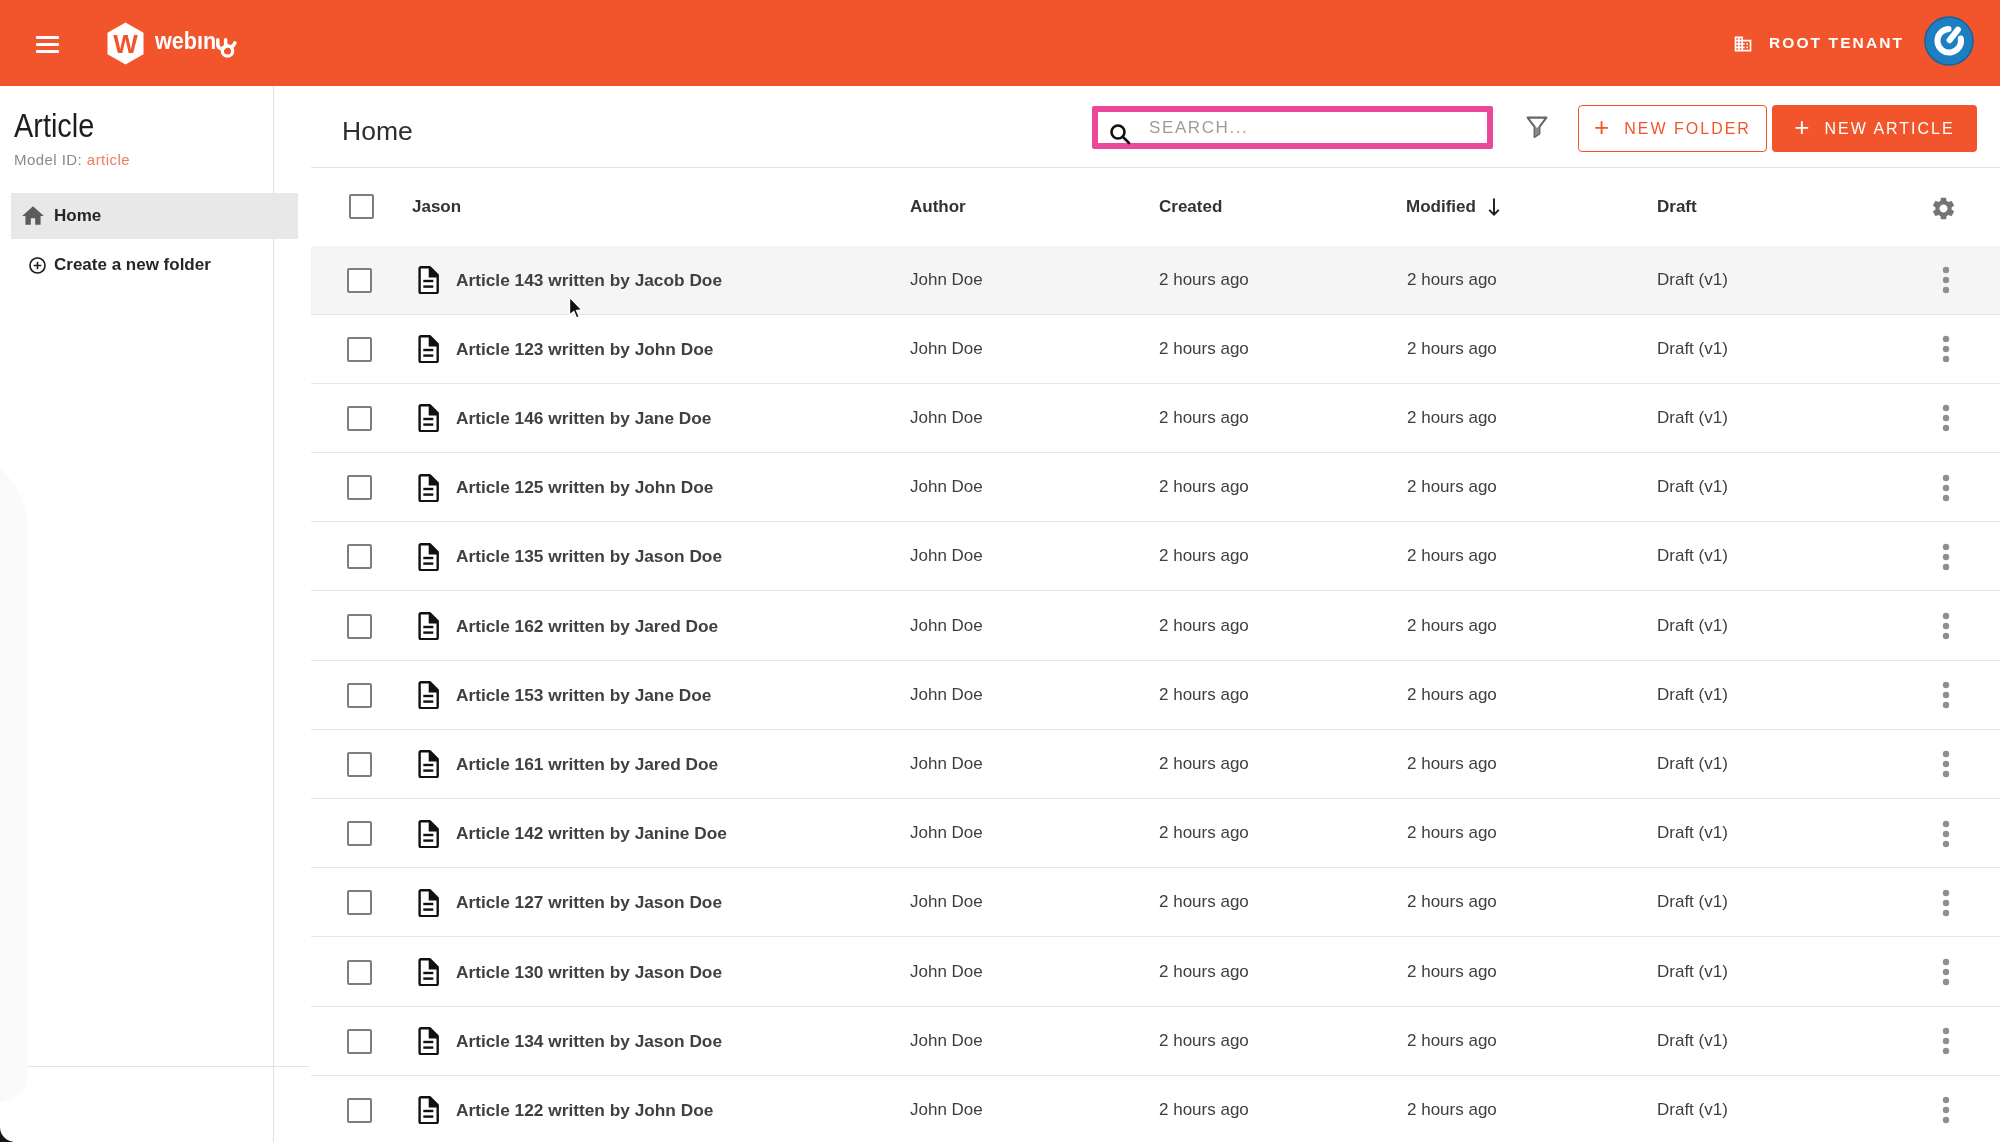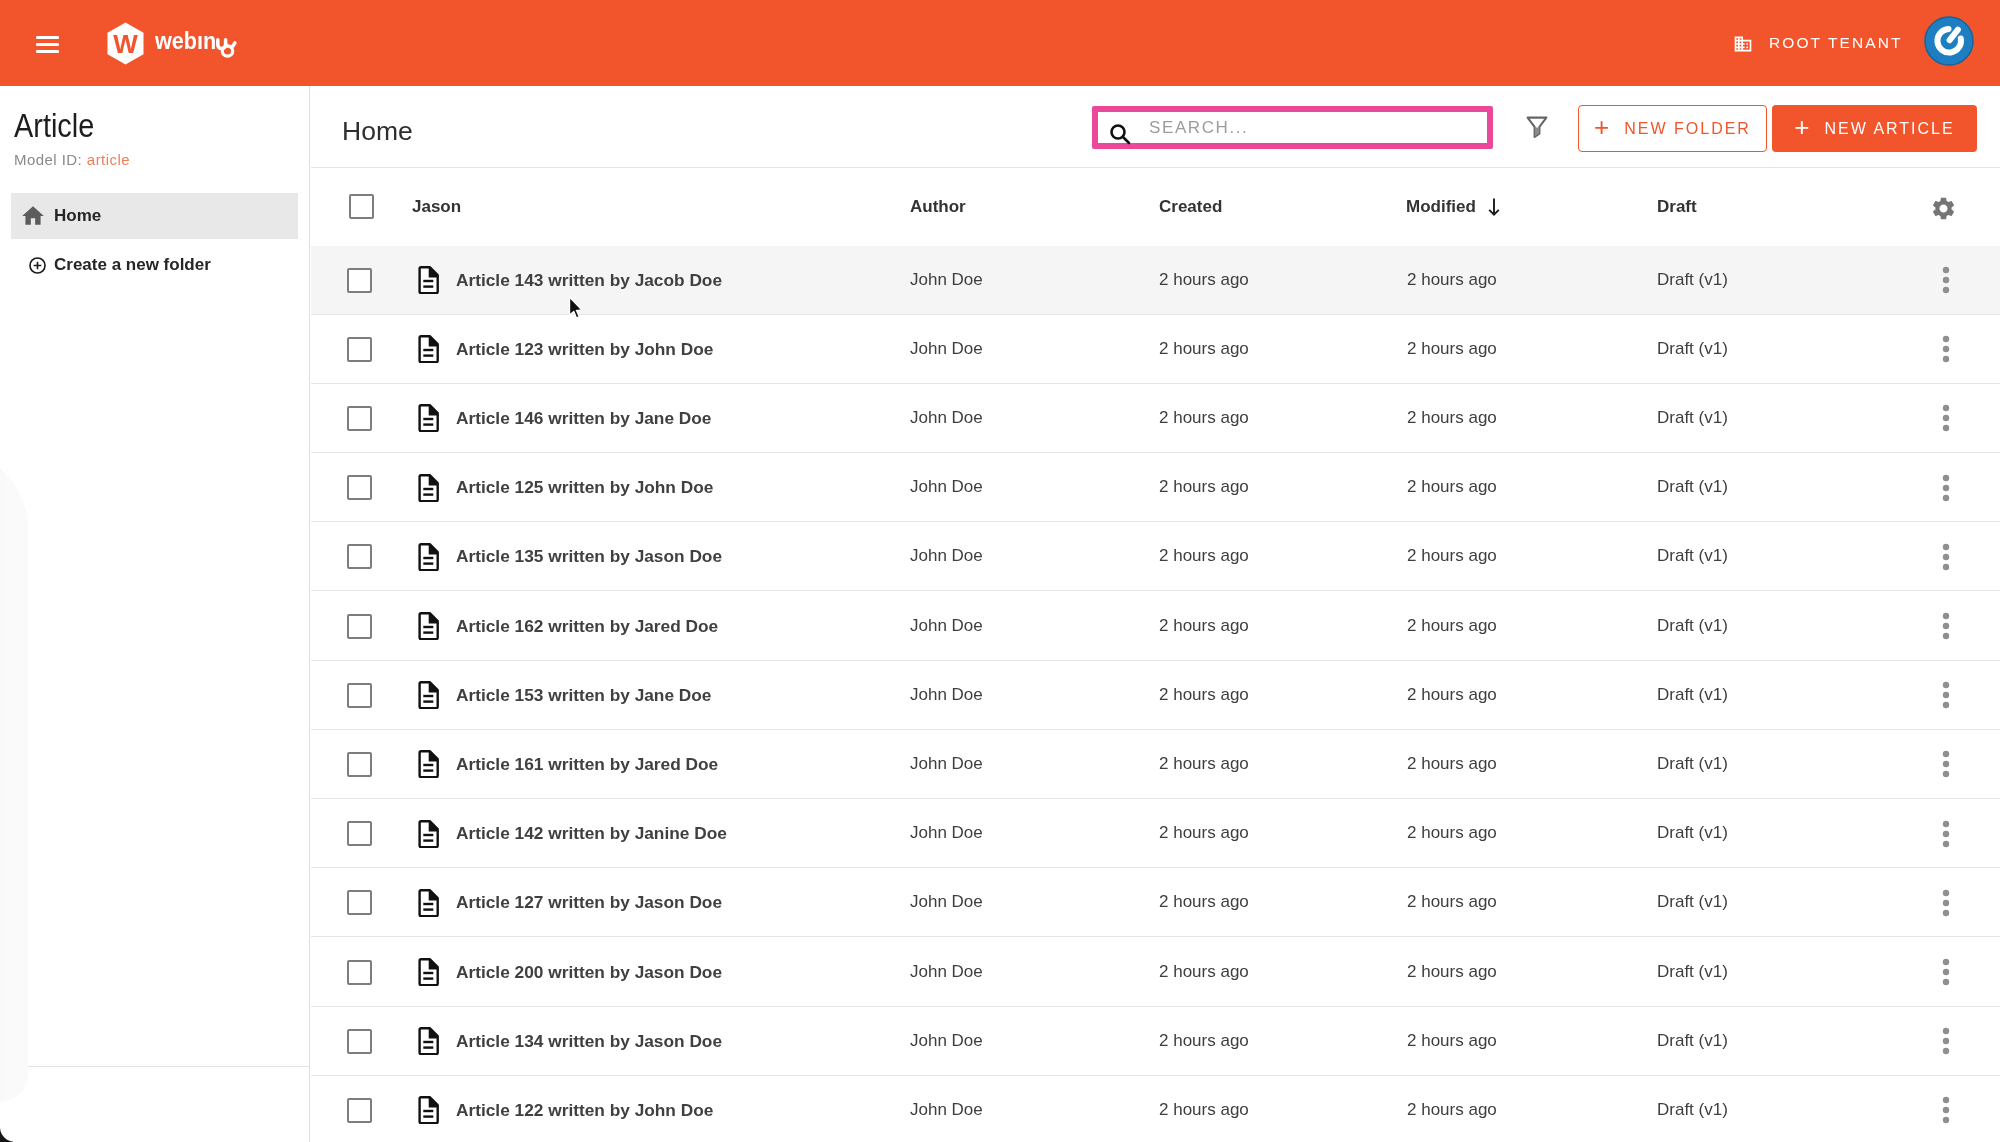--- a/index.html
+++ b/index.html
@@ -3,23 +3,23 @@
 <style>
 *{margin:0;padding:0;box-sizing:border-box}
 html,body{width:2000px;height:1142px;overflow:hidden;background:#fff;
 font-family:"Liberation Sans",sans-serif;}
 .abs{position:absolute}
 
 #topbar{position:absolute;left:0;top:0;width:2000px;height:86px;background:#F2542B;}
 #burger{position:absolute;left:36px;top:36px;width:23px;height:17px}
 #burger i{position:absolute;left:0;width:23px;height:3.4px;background:#fff;border-radius:1px}
 #logotext{position:absolute;left:155px;top:29px;color:#fff;font-size:24px;font-weight:700;letter-spacing:0;line-height:1;transform:scaleX(.9);transform-origin:left top}
-#roottenant{position:absolute;left:1769px;top:34px;color:#fff;font-size:15.5px;font-weight:400;letter-spacing:2.1px;white-space:nowrap}
-
-#sidebar{position:absolute;left:0;top:86px;width:310px;height:1056px;background:#fff;border-right:1px solid #e0e0e0}
+#roottenant{position:absolute;left:1769px;top:34px;color:#fff;font-size:15.5px;font-weight:700;letter-spacing:2.1px;white-space:nowrap}
+
+#sidebar{position:absolute;left:0;top:86px;width:274px;height:1056px;background:#fff;border-right:1px solid #e0e0e0}
 #sb-title{position:absolute;left:14px;top:19px;font-size:34px;color:#1d1d1d;line-height:1.2;transform:scaleX(.85);transform-origin:left top}
 #sb-model{position:absolute;left:14px;top:65px;font-size:15px;letter-spacing:.45px;color:#8a8a8a}
 #sb-model b{color:#EF7C5A;font-weight:400}
 #sb-home{position:absolute;left:11px;top:107px;width:287px;height:46px;background:#e8e8e8}
 #sb-home span,#sb-newf span{position:absolute;left:43px;top:50%;transform:translateY(-50%);font-size:17px;font-weight:700;color:#262626}
 #sb-trash span{position:absolute;left:66px;top:50%;transform:translateY(-50%);font-size:17px;font-weight:700;color:#262626}
 #sb-newf{position:absolute;left:11px;top:159px;width:287px;height:40px}
 #sb-trash{position:absolute;left:0px;top:996px;width:309px;height:46px}
 #sb-div{position:absolute;left:0;top:980px;width:309px;height:1px;background:#e4e4e4}
 
@@ -323,21 +323,21 @@
       </svg></span>
 </div>
 <div class="row" style="top:937.5px">
 <span class="cb" style="left:36px;top:22.1px"></span>
 <span class="dicon" style="left:107px;top:20.6px"><svg width="21" height="28" viewBox="0 0 21 28" fill="none">
 <path d="M2.9 1.2 h8.8 l8 8 v16.6 a1.3 1.3 0 0 1 -1.3 1.3 H2.9 a1.3 1.3 0 0 1 -1.3 -1.3 V2.5 a1.3 1.3 0 0 1 1.3 -1.3 z" fill="#fff" stroke="#111" stroke-width="2.4" stroke-linejoin="round"></path>
 <path d="M10.7 1.2 h1 l8 8 v2.2 h-9 z" fill="#111"></path>
 <rect x="5.3" y="13.8" width="10" height="2.4" fill="#111"></rect>
 <rect x="5.3" y="19.4" width="10" height="2.4" fill="#111"></rect>
 </svg></span>
-<span class="nm" style="left:145px">Article 200 written by Jason Doe</span>
+<span class="nm" style="left:145px">Article 130 written by Jason Doe</span>
 <span class="cell" style="left:599px">John Doe</span>
 <span class="cell" style="left:848px">2 hours ago</span>
 <span class="cell" style="left:1096px">2 hours ago</span>
 <span class="cell" style="left:1346px">Draft (v1)</span>
 <span class="dots" style="left:1631px;top:20.6px"><svg width="8" height="28" viewBox="0 0 8 28">
         <circle cx="4" cy="4" r="3.2" fill="#8f8f8f"></circle>
         <circle cx="4" cy="14" r="3.2" fill="#8f8f8f"></circle>
         <circle cx="4" cy="24" r="3.2" fill="#8f8f8f"></circle>
       </svg></span>
 </div>

